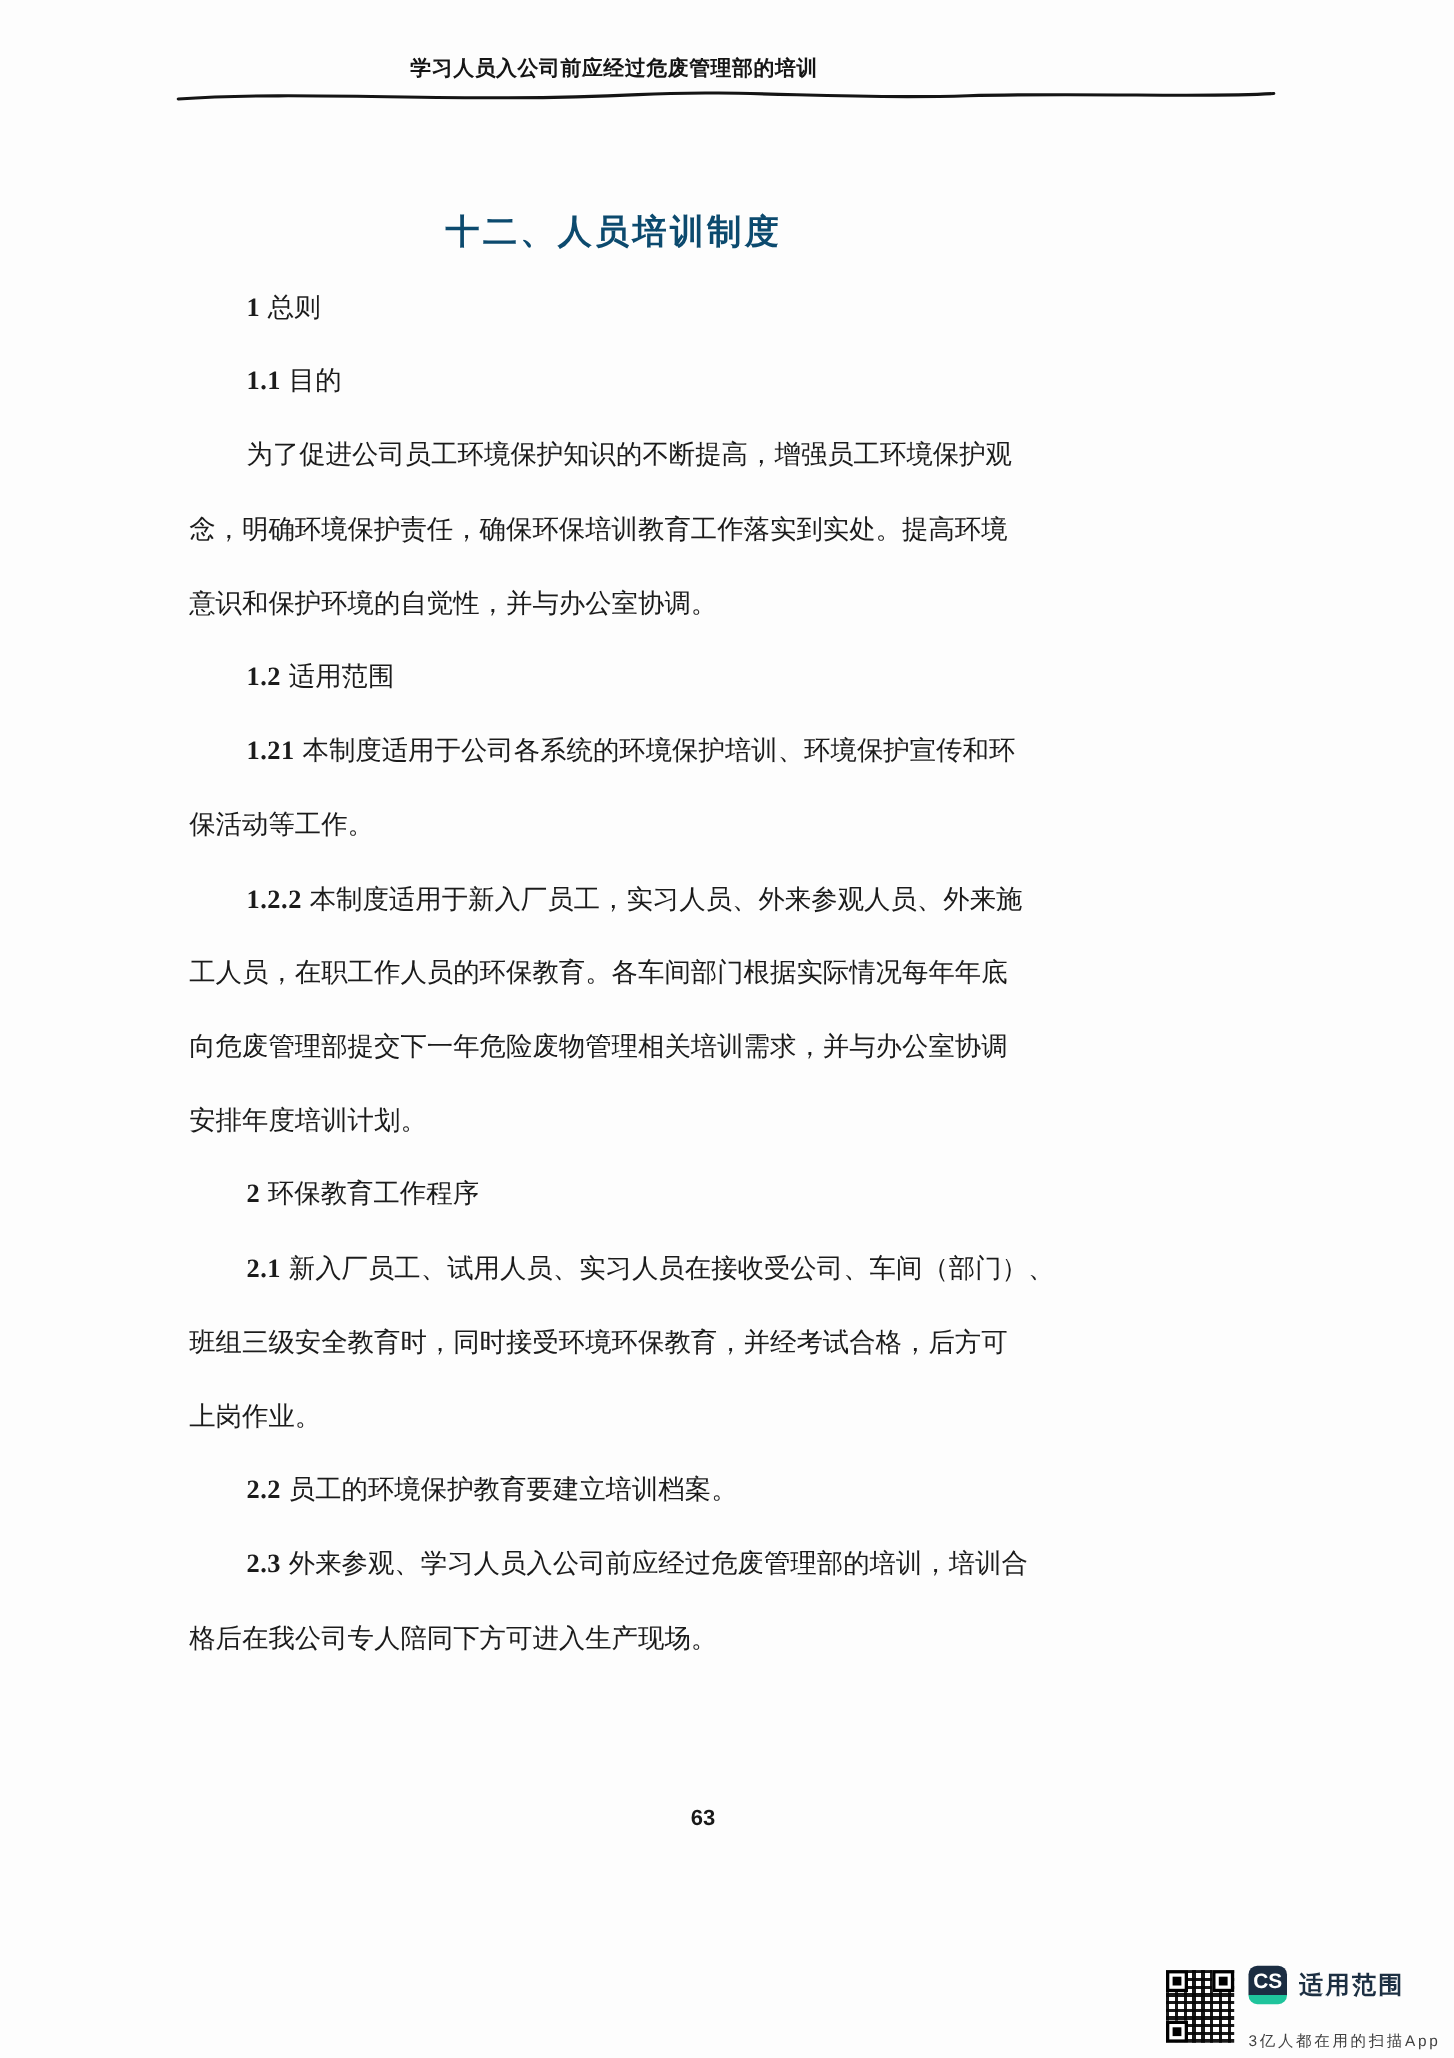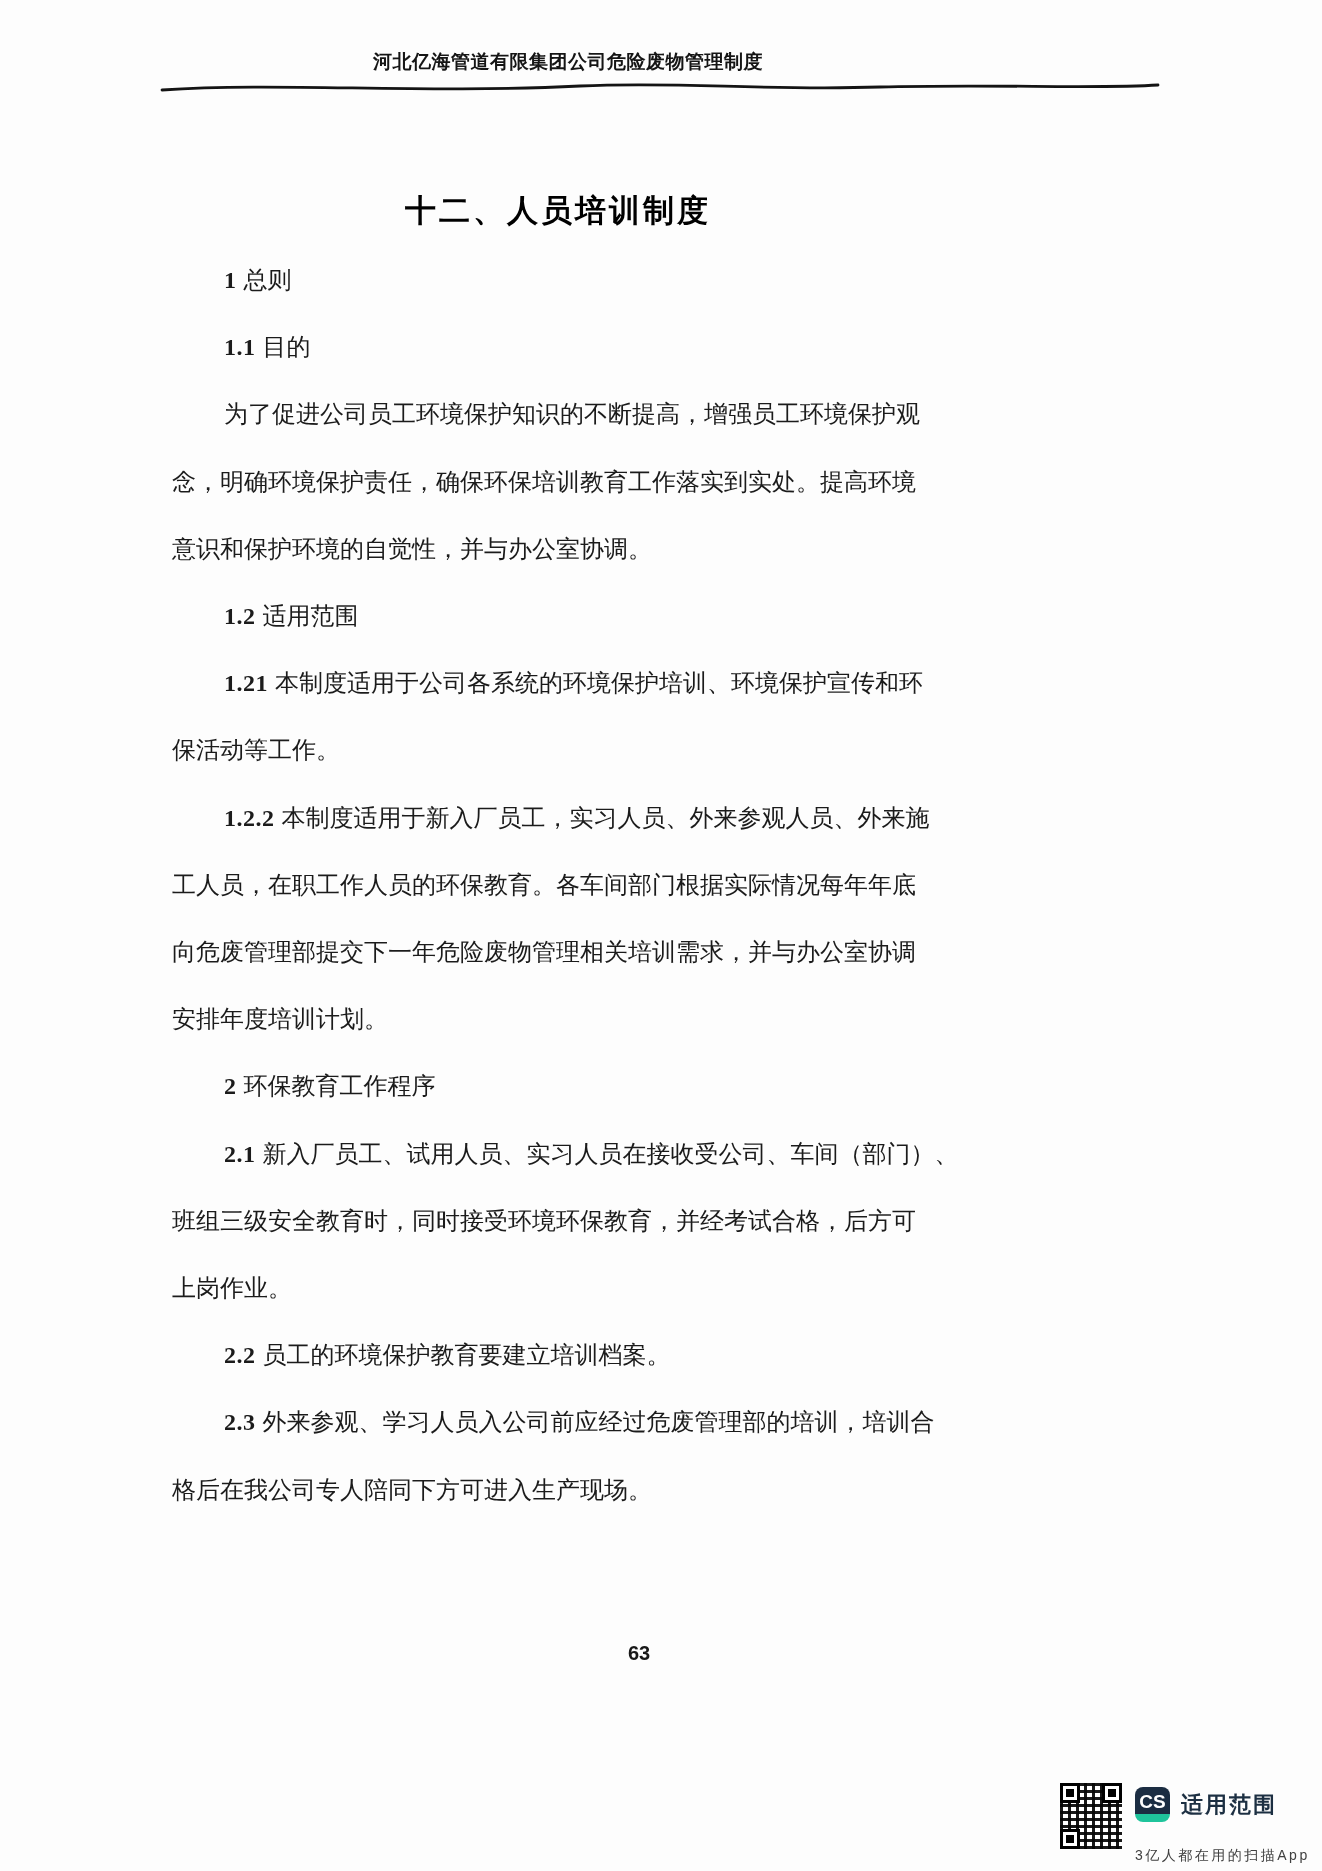--- a/index.html
+++ b/index.html
@@ -17,38 +17,38 @@
     font-size:19px; font-weight:bold; color:#151515; letter-spacing:0.5px;
     white-space:nowrap;
   }
   .header-rule { position:absolute; top:74px; left:160px; }
 
   
   .doc-title {
     position:absolute; top:190px; left:172px; width:736px;
     padding-left:36px; box-sizing:border-box;
     text-align:center; font-size:31px; font-weight:bold;
-    letter-spacing:3px; color:#000000; white-space:nowrap;
+    letter-spacing:3px; color:#0c4a6e; white-space:nowrap;
   }
 
   
   .doc-body { position:absolute; top:247px; left:172px; width:742px; font-size:24px; }
   .line { line-height:67.2px; white-space:nowrap; }
   .line.indent { padding-left:52px; }
   .num { font-weight:bold; margin-right:7px; letter-spacing:0.5px; }
 
   
   .page-num {
     position:absolute; top:1642px; left:0; width:1278px; text-align:center;
     font-size:20px; font-weight:bold; color:#191919;
     font-family:"Liberation Sans", sans-serif;
   }
 
   
-  .watermark { position:absolute; left:1060px; top:1783px; display:flex; align-items:flex-start; }
+  .watermark { position:absolute; left:1060px; top:1783px; display:flex; align-items:center; }
   .qr {
     width:62px; height:66px; position:relative; flex:0 0 auto;
     background-color:#fff;
     background-image:
       repeating-linear-gradient(0deg, rgba(5,5,5,.92) 0 3px, transparent 3px 7px),
       repeating-linear-gradient(90deg, rgba(5,5,5,.92) 0 3px, transparent 3px 8px);
     background-size:100% 100%;
   }
   .qr .f { position:absolute; width:14px; height:14px; border:3px solid #000; background:#fff; box-sizing:content-box; }
   .qr .f::after { content:""; position:absolute; inset:3px; background:#000; }
@@ -70,21 +70,21 @@
   }
   .tagline {
     margin-top:25px; color:#404040; font-size:14px; letter-spacing:2.5px; white-space:nowrap;
   }
 </style>
 </head>
 <body>
 
 <div class="page">
 
-  <div class="header-title">河北亿海管道有限集团公司危险废物管理制度</div>
+  <div class="header-title">学习人员入公司前应经过危废管理部的培训</div>
 
   <svg class="header-rule" width="1000" height="26" viewBox="0 0 1000 26">
     <path d="M2,16 C120,8 260,20 420,12 C520,7 600,17 720,13 C830,10 940,15 998,11" fill="none" stroke="#141414" stroke-width="2.8" stroke-linecap="round"></path>
   </svg>
 
   <div class="doc-title">十二、人员培训制度</div>
 
   <div class="doc-body">
       <div class="line indent"><span class="num">1</span><span>总则</span></div>
       <div class="line indent"><span class="num">1.1</span><span>目的</span></div>

